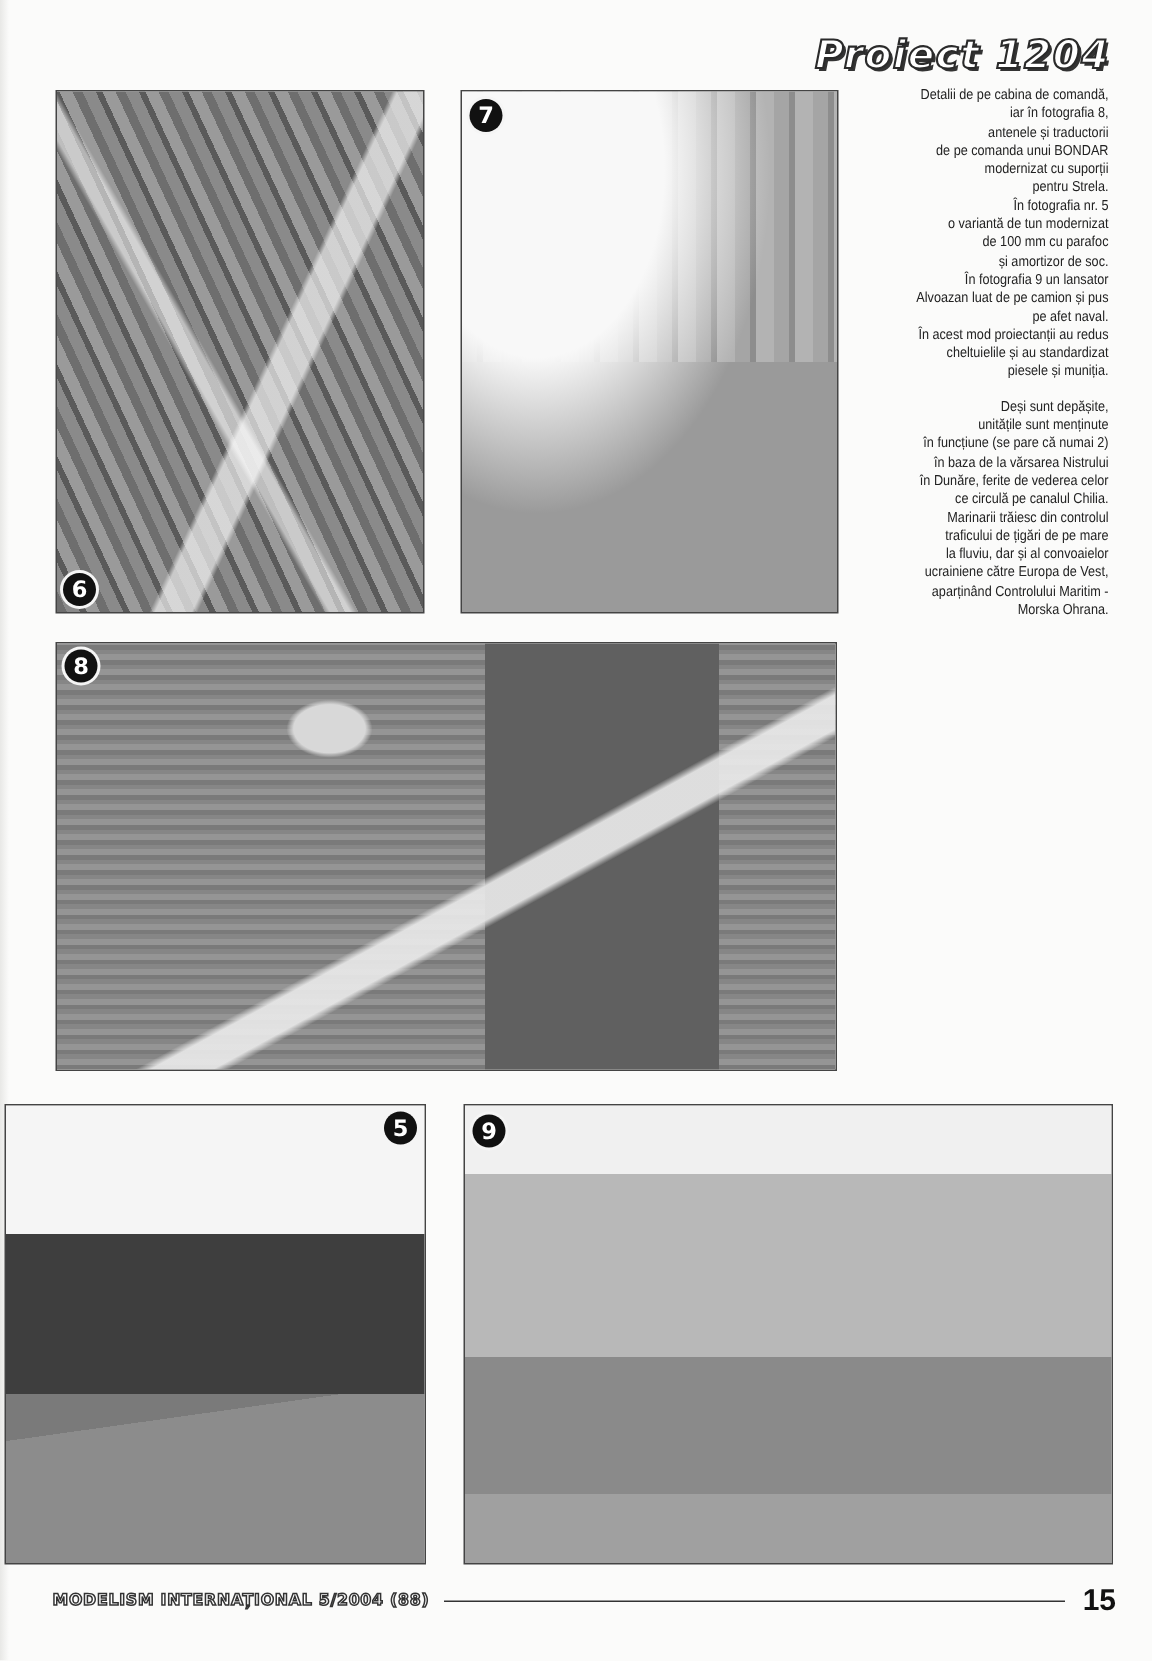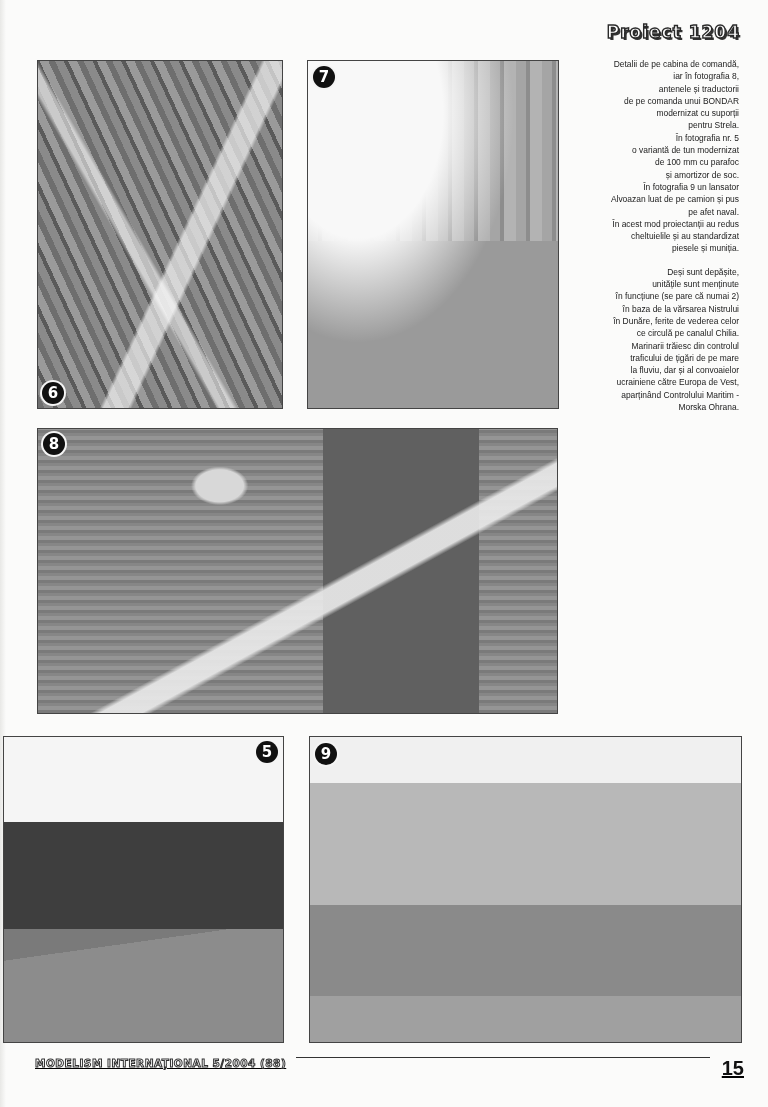--- a/index.html
+++ b/index.html
@@ -8,24 +8,25 @@
     background: #fbfbfa;
     font-family: "Liberation Sans", sans-serif;
   }
   .page-edge {
     position: absolute; left: 0; top: 0; width: 6px; height: 1107px;
     background: linear-gradient(to right, #e8e8e6, #fbfbfa);
   }
   .title {
     position: absolute; right: 28px; top: 22px;
     font-family: "DejaVu Sans", sans-serif; font-weight: bold;
-    font-size: 17px; letter-spacing: 1px;
+    font-size: 26px; letter-spacing: 1px;
     color: #ffffff;
     -webkit-text-stroke: 1.4px #2a2a2a;
     text-shadow: 2px 2px 0 #333;
+    font-style: italic;
   }
   .photo {
     position: absolute; border: 1px solid #444; overflow: hidden;
     box-sizing: border-box;
   }
   .photo .tex {
     position: absolute; inset: 0;
   }
   .badge {
     position: absolute; width: 22px; height: 22px; border-radius: 50%;
@@ -77,21 +78,21 @@
   }
   .sidebar-text {
     position: absolute; left: 562px; top: 58px; width: 177px;
     text-align: right; font-family: "Liberation Sans", sans-serif;
     font-size: 9.6px; line-height: 12.3px; color: #222;
     transform: scaleX(0.88); transform-origin: right top;
   }
   .sidebar-text p { margin: 0 0 11px 0; white-space: pre-line; }
   .footer {
     position: absolute; left: 35px; top: 1057px; right: 24px; height: 20px;
-    display: flex; align-items: flex-start; text-decoration: underline;
+    display: flex; align-items: center;
   }
   .footer-mag {
     font-family: "DejaVu Sans", sans-serif; font-weight: bold;
     font-size: 10.5px; letter-spacing: 0.5px; color: #fff;
     -webkit-text-stroke: 1px #333;
     white-space: nowrap;
   }
   .footer-rule {
     flex: 1; height: 1px; background: #333; margin: 0 12px 0 10px;
   }

